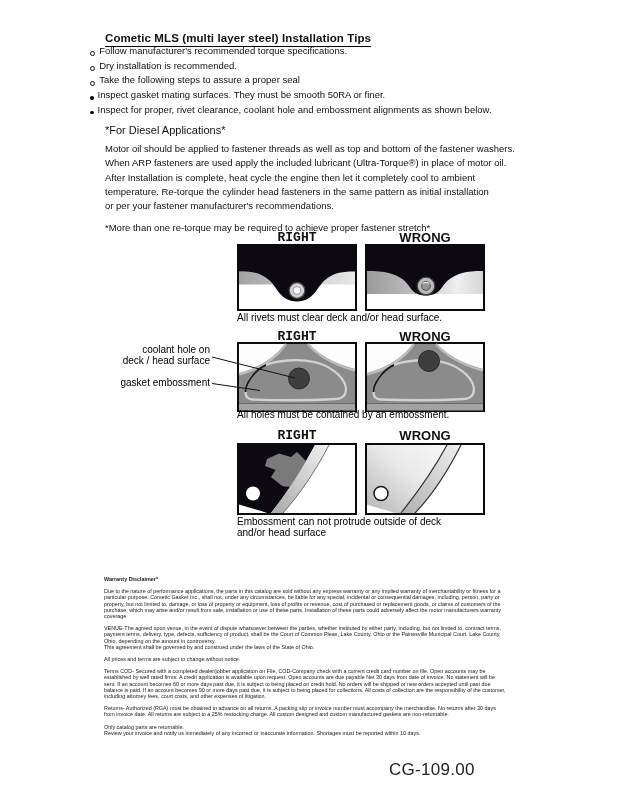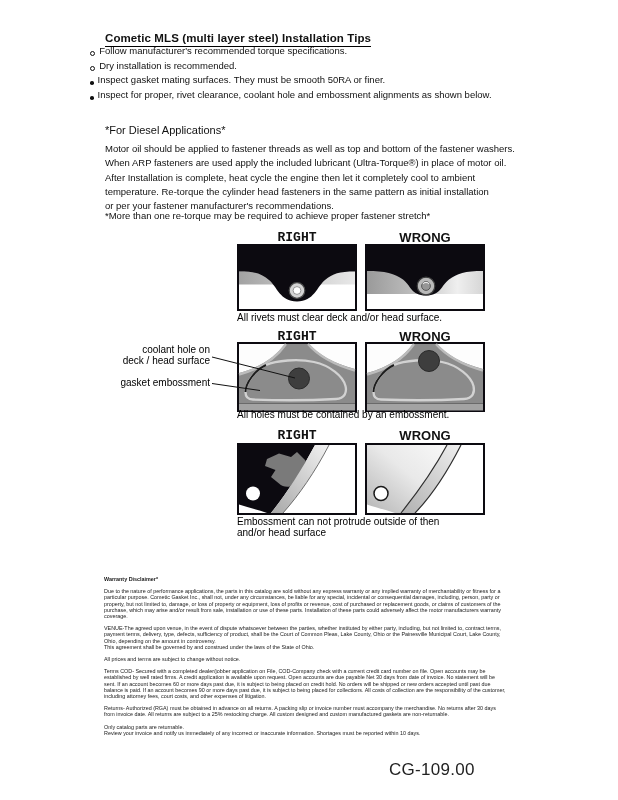--- a/index.html
+++ b/index.html
@@ -10,21 +10,21 @@
          border-bottom:1.5px solid #000;padding-bottom:2px;white-space:nowrap;}
   .bullets{left:90px;top:44px;font-size:9.5px;line-height:14.7px;}
   .b-row{display:flex;align-items:center;}
   .b-row.sub{}
   .b-open{width:3.2px;height:3.2px;border:1px solid #111;border-radius:50%;
           margin:4.8px 4px 0 0;flex:0 0 auto;}
   .b-fill{width:3.6px;height:3.6px;background:#111;border-radius:50%;
           margin:4.8px 4px 0 0;flex:0 0 auto;}
   .dheading{left:105px;top:115px;font-size:11px;font-weight:normal;}
   .body-p{left:105px;width:470px;font-size:9.5px;line-height:14.3px;white-space:pre-line;}
-  .p0{top:132px;} .p1{top:161px;} .p2{top:193px;margin-top:16px;}
+  .p0{top:132px;} .p1{top:161px;} .p2{top:205px;margin-top:16px;}
   .dlabel{width:120px;text-align:center;font-size:13px;font-weight:bold;line-height:13px;}
   .lab-l{left:237px;font-family:Liberation Mono, monospace;} .lab-r{left:365px;}
   .row1{top:231px;} .row2{top:330px;} .row3{top:429px;}
   .dbox{width:120px;display:block;}
   .caption{left:237px;font-size:10px;line-height:11px;white-space:pre-line;color:#000;}
   .cap1{top:312px;} .cap2{top:409px;text-align:right;} .cap3{top:516px;}
   .anno{left:98px;width:112px;text-align:right;font-size:10px;line-height:10.8px;color:#000;}
   .anno1{top:345px;} .anno2{top:378px;}
   .legal{left:104px;top:576px;width:402px;font-size:5.4px;line-height:6.2px;color:#1a1a1a;}
   .legal p{margin:0 0 6px 0;white-space:pre-line;}
@@ -40,20 +40,24 @@
 
   <div class="abs bullets">
     <div class="b-row">
       <span class="b-open"></span>
       <span>Follow manufacturer's recommended torque specifications.</span>
     </div>
     <div class="b-row">
       <span class="b-open"></span>
       <span>Dry installation is recommended.</span>
     </div>
+    <div class="b-row">
+      <span class="b-open"></span>
+      <span>Take the following steps to assure a proper seal</span>
+    </div>
     <div class="b-row sub">
       <span class="b-fill"></span>
       <span>Inspect gasket mating surfaces.  They must be smooth 50RA or finer.</span>
     </div>
     <div class="b-row sub">
       <span class="b-fill"></span>
       <span>Inspect for proper, rivet clearance, coolant hole and embossment alignments as shown below.</span>
     </div>
   </div>
 
@@ -175,21 +179,21 @@
       </linearGradient>
     </defs>
     <rect x="1" y="1" width="118" height="70" fill="#ffffff" stroke="#0c0a10" stroke-width="2"></rect>
     <path d="M2,2 L82,2 C68,28 52,50 36,70 L30,70 C20,66.5 10.5,64.5 2,61.5 Z" fill="url(#g3wBody)"></path>
     <path d="M82,2 L96,2 C82,29.5 66,53.5 50,70 L36,70 C52,50 68,28 82,2 Z" fill="url(#g3wStripe)"></path>
     <path d="M82,2 C68,28 52,50 36,70" stroke="#2e2e2e" stroke-width="1.2" fill="none"></path>
     <path d="M96,2 C82,29.5 66,53.5 50,70" stroke="#2e2e2e" stroke-width="1.2" fill="none"></path>
     <circle cx="16" cy="50.5" r="7" fill="#ffffff" stroke="#1a1a1a" stroke-width="1.5"></circle>
   </svg>
 
-  <div class="abs caption cap3">Embossment can not protrude outside of then
+  <div class="abs caption cap3">Embossment can not protrude outside of deck
 and/or head surface</div>
 
   <div class="abs legal">
     <p class="lh">Warranty Disclaimer*</p>
     <p>Due to the nature of performance applications, the parts in this catalog are sold without any express warranty or any implied warranty of merchantability or fitness for a particular purpose.  Cometic Gasket Inc., shall not, under any circumstances, be liable for any special, incidental or consequential damages, including, person, party or property, but not limited to, damage, or loss of property or equipment, loss of profits or revenue, cost of purchased or replacement goods, or claims of customers of the purchase, which may arise and/or result from sale, installation or use of these parts.  Installation of these parts could adversely affect the motor manufacturers warranty coverage.</p>
     <p>VENUE-The agreed upon venue, in the event of dispute whatsoever between the parties, whether instituted by either party, including, but not limited to, contract terms, payment terms, delivery, type, defects, sufficiency of product, shall be the Court of Common Pleas, Lake County, Ohio or the Painesville Municipal Court, Lake County, Ohio, depending on the amount in controversy.
 This agreement shall be governed by and construed under the laws of the State of Ohio.</p>
     <p>All prices and terms are subject to change without notice.</p>
     <p>Terms COD- Secured with a completed dealer/jobber application on File, COD-Company check with a current credit card number on file.  Open accounts may be established by well rated firms.  A credit application is available upon request.  Open accounts are due payable Net 30 days from date of invoice.  No statement will be sent.  If an account becomes 60 or more days past due, it is subject to being placed on credit hold.  No orders will be shipped or new orders accepted until past due balance is paid.  If an account becomes 90 or more days past due, it is subject to being placed for collections.  All costs of collection are the responsibility of the customer, including attorney fees, court costs, and other expenses of litigation.</p>
     <p>Returns- Authorized (RGA) must be obtained in advance on all returns.  A packing slip or invoice number must accompany the merchandise.  No returns after 30 days from invoice date.  All returns are subject to a 25% restocking charge.  All custom designed and custom manufactured gaskets are non-returnable.</p>

